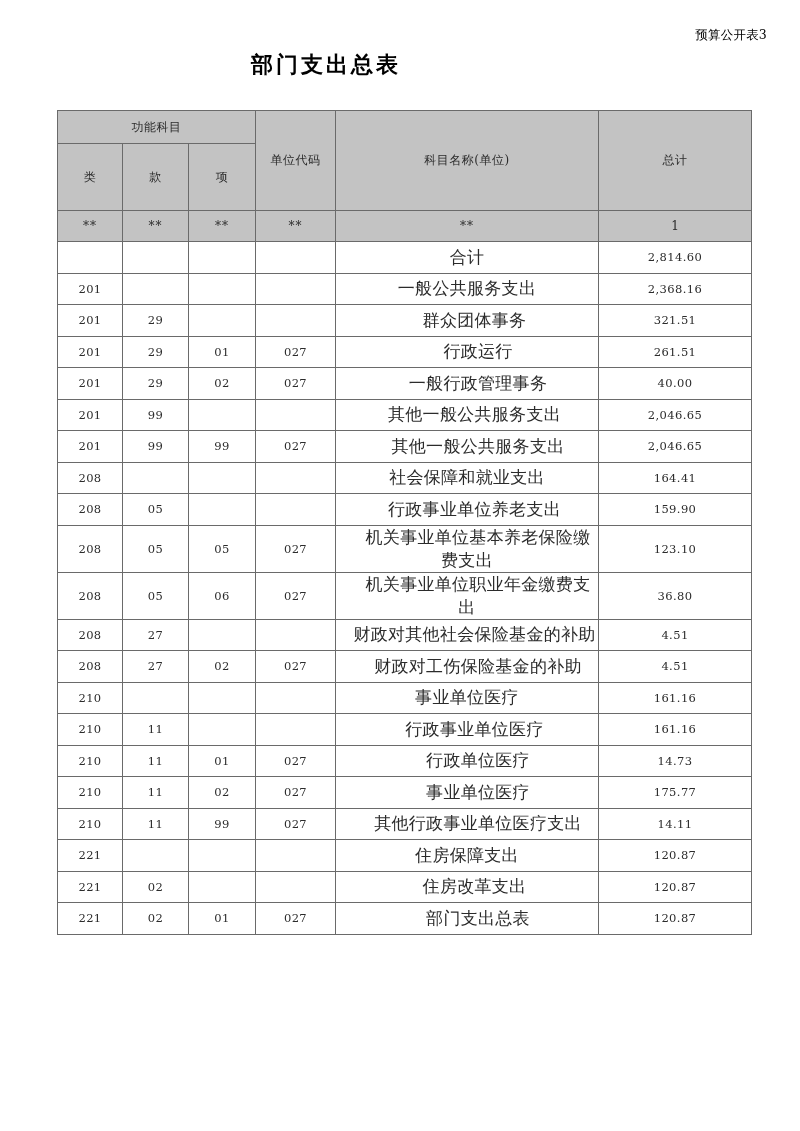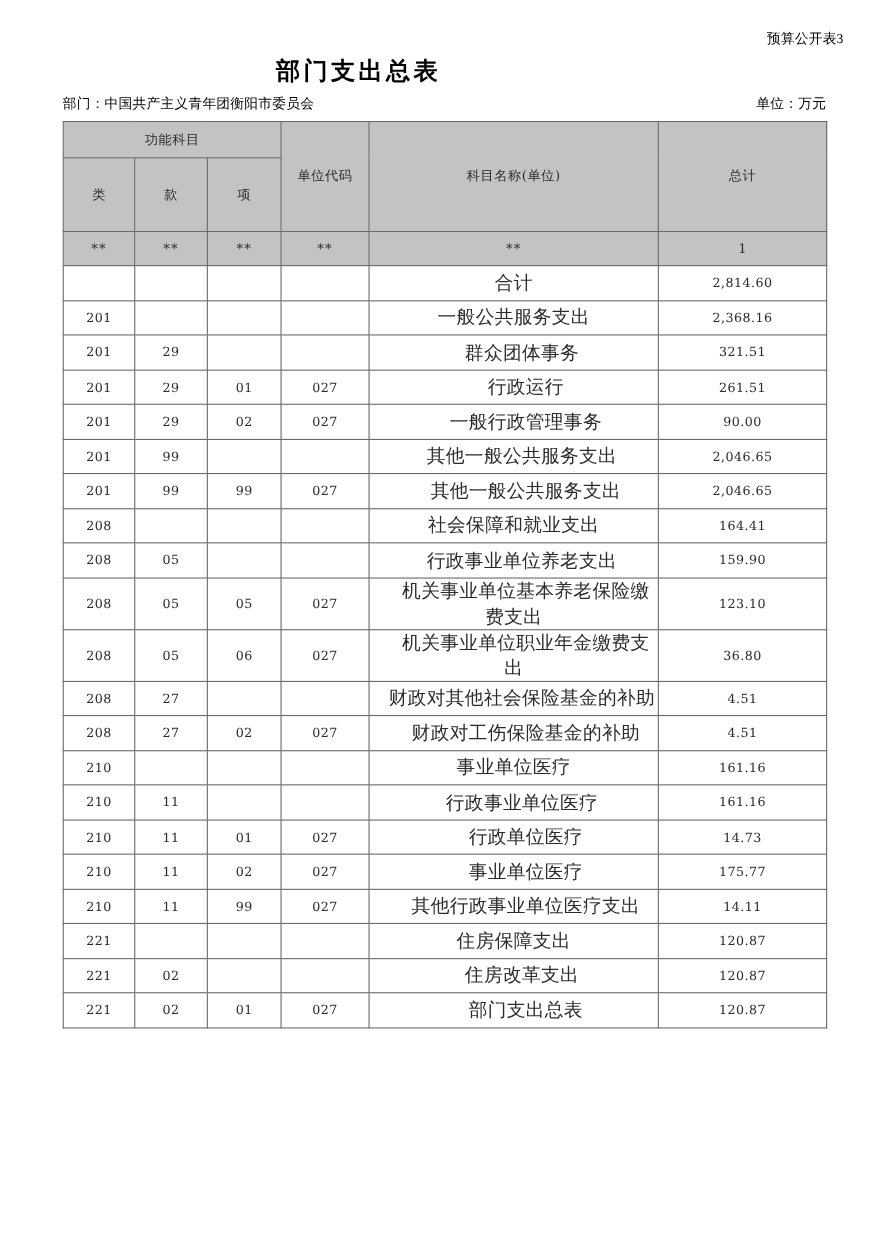--- a/index.html
+++ b/index.html
@@ -25,21 +25,20 @@
   }
 
   
   .form-code {
     position: absolute;
     top: 27px;
     right: 33px;
     font-size: 12.5px;
     letter-spacing: 0.2px;
     white-space: nowrap;
-    font-family: Liberation Serif, serif;
   }
 
   
   .doc-title {
     position: absolute;
     top: 50px;
     left: 0;
     width: 652px;
     text-align: center;
     font-size: 22px;
@@ -153,24 +152,20 @@
 </style>
 </head>
 <body>
 
 <div class="page">
 
   <div class="form-code">预算公开表3</div>
 
   <div class="doc-title">部门支出总表</div>
 
-  <div class="meta-row">
-    <span class="meta-left">部门：中国共产主义青年团衡阳市委员会</span>
-    <span class="meta-right">单位：万元</span>
-  </div>
 
   <div class="table-wrap">
     <table class="budget">
       <colgroup>
         <col class="c-lei">
           <col class="c-kuan">
           <col class="c-xiang">
         <col class="c-code">
           <col class="c-name">
           <col class="c-total">
@@ -228,21 +223,21 @@
             <td class="code-cell">027</td>
             <td class="name-cell"><span class="lvl2">行政运行</span></td>
             <td class="amount-cell">261.51</td>
           </tr>
           <tr class="data-row">
             <td class="code-cell">201</td>
             <td class="code-cell">29</td>
             <td class="code-cell">02</td>
             <td class="code-cell">027</td>
             <td class="name-cell"><span class="lvl2">一般行政管理事务</span></td>
-            <td class="amount-cell">90.00</td>
+            <td class="amount-cell">40.00</td>
           </tr>
           <tr class="data-row">
             <td class="code-cell">201</td>
             <td class="code-cell">99</td>
             <td class="code-cell"></td>
             <td class="code-cell"></td>
             <td class="name-cell"><span class="lvl1">其他一般公共服务支出</span></td>
             <td class="amount-cell">2,046.65</td>
           </tr>
           <tr class="data-row">

